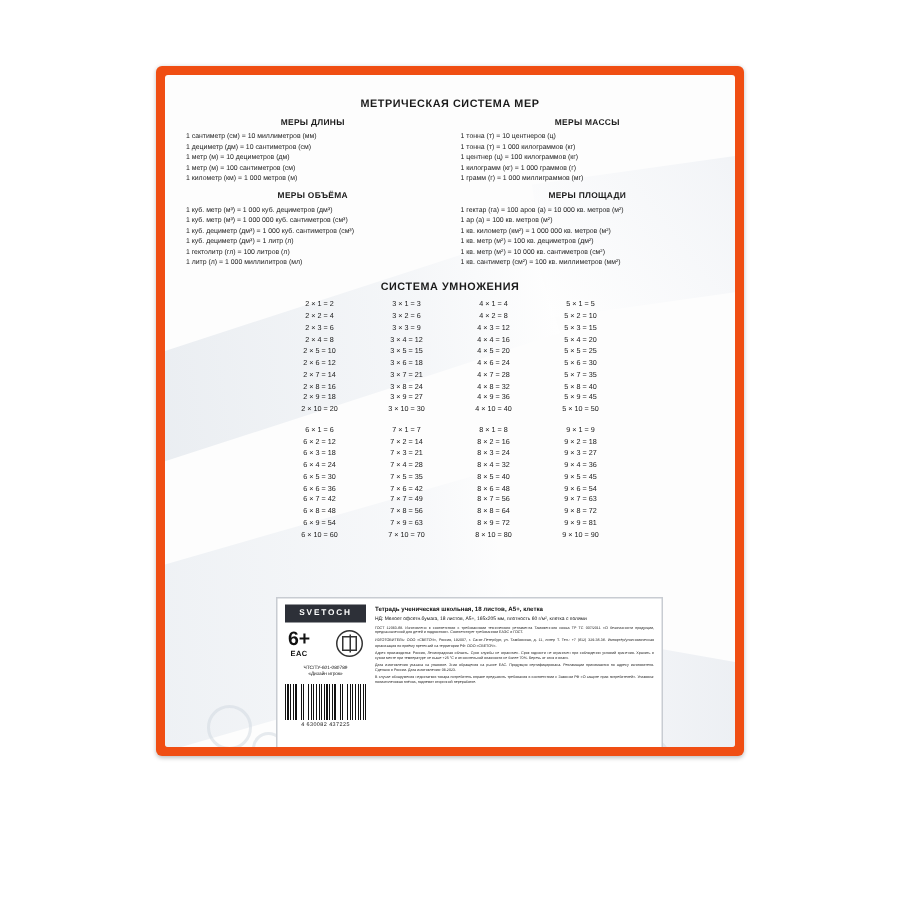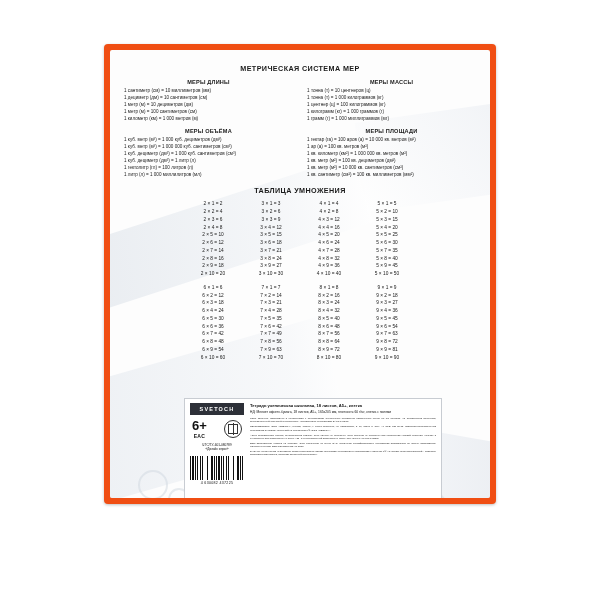--- a/index.html
+++ b/index.html
@@ -317,21 +317,21 @@
             <h2 class="block-title">МЕРЫ ПЛОЩАДИ</h2>
             <div class="measure-line">1 гектар (га) = 100 аров (а) = 10 000 кв. метров (м²)</div>
             <div class="measure-line">1 ар (а) = 100 кв. метров (м²)</div>
             <div class="measure-line">1 кв. километр (км²) = 1 000 000 кв. метров (м²)</div>
             <div class="measure-line">1 кв. метр (м²) = 100 кв. дециметров (дм²)</div>
             <div class="measure-line">1 кв. метр (м²) = 10 000 кв. сантиметров (см²)</div>
             <div class="measure-line">1 кв. сантиметр (см²) = 100 кв. миллиметров (мм²)</div>
           </div>
         </div>
 
-        <h1 class="mult-title">ТАБЛИЦА УМНОЖЕНИЯ</h1>
+        <h1 class="mult-title">СИСТЕМА УМНОЖЕНИЯ</h1>
 
         <div class="mult-grid">
           <div class="mult-col">
             <div class="mult-line">2 × 1 = 2</div>
             <div class="mult-line">2 × 2 = 4</div>
             <div class="mult-line">2 × 3 = 6</div>
             <div class="mult-line">2 × 4 = 8</div>
             <div class="mult-line">2 × 5 = 10</div>
             <div class="mult-line">2 × 6 = 12</div>
             <div class="mult-line">2 × 7 = 14</div>

